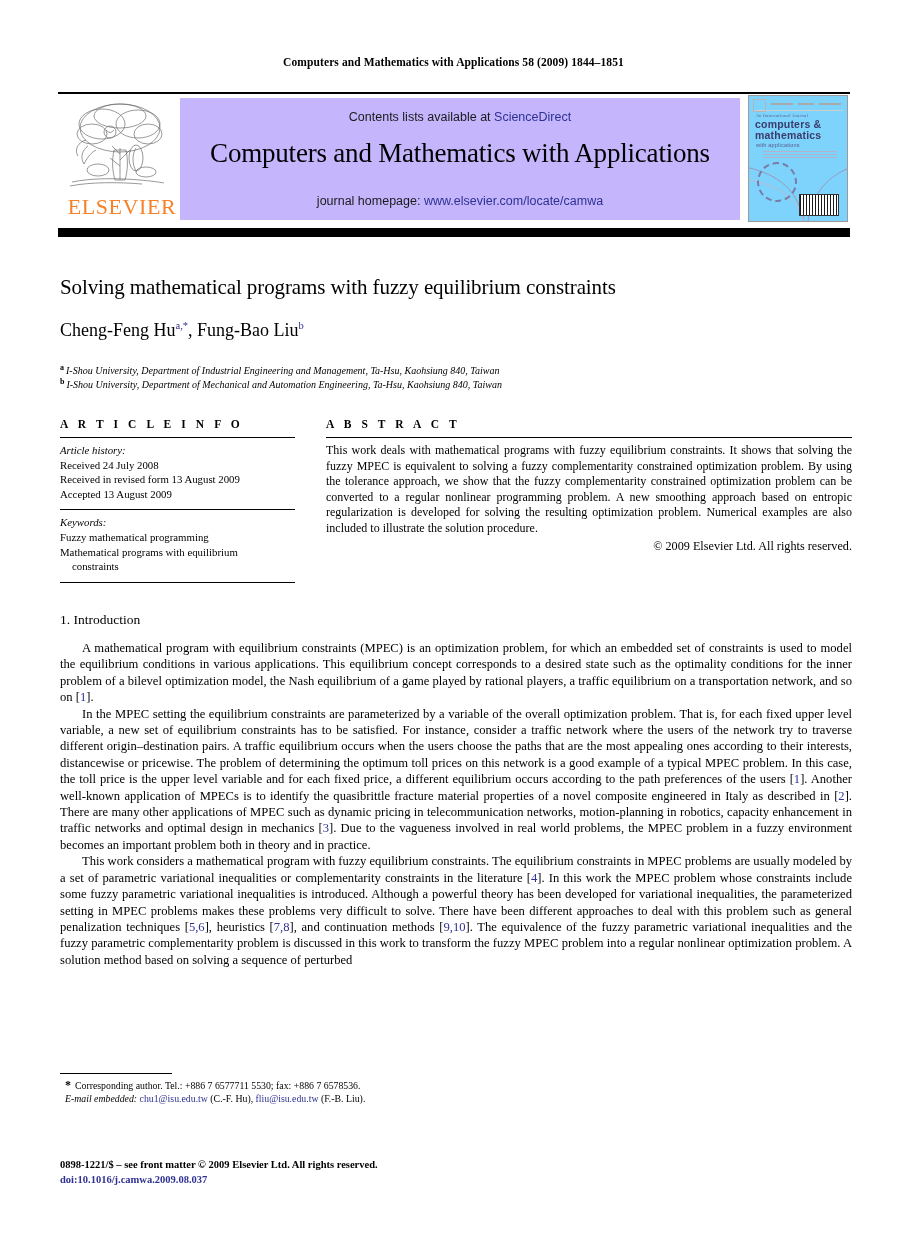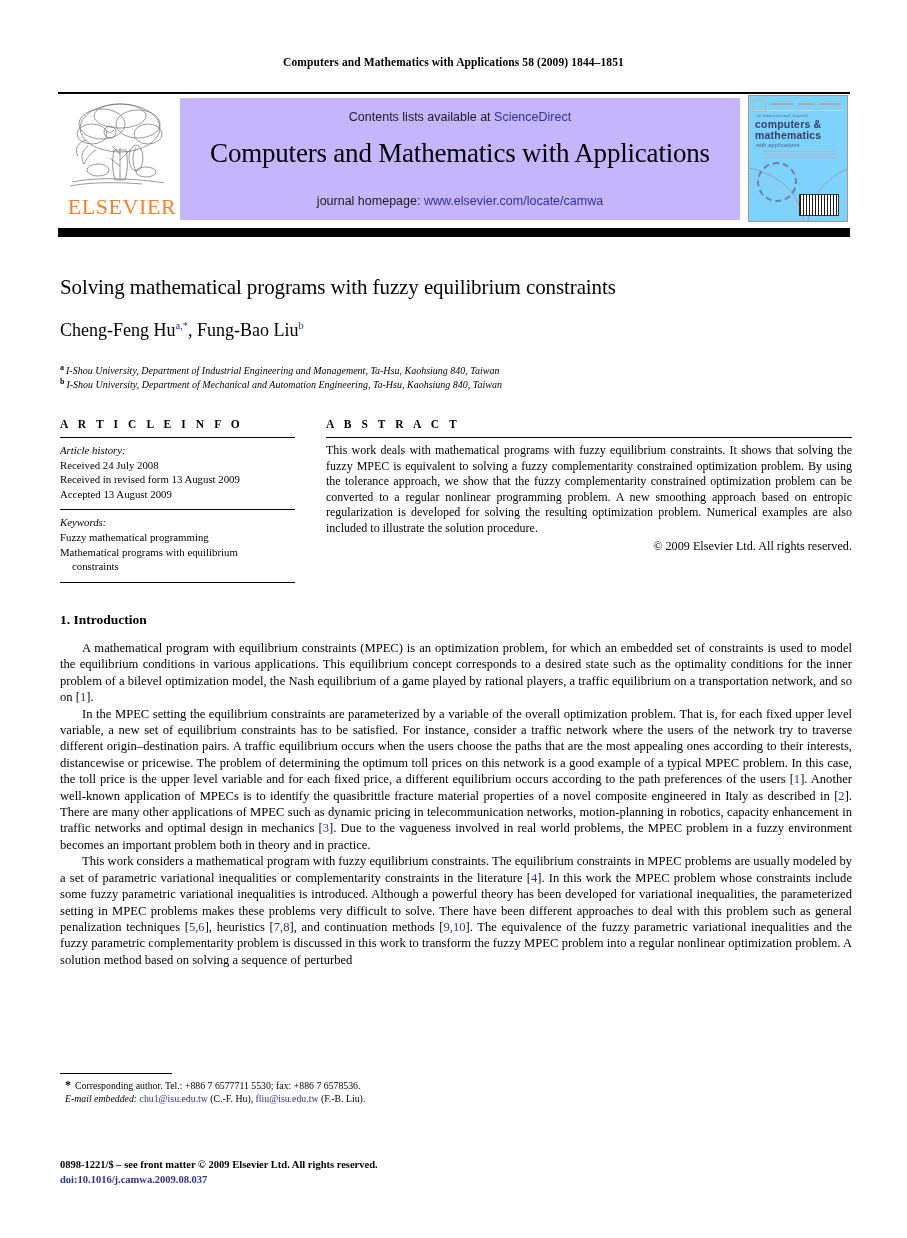--- a/index.html
+++ b/index.html
@@ -324,21 +324,21 @@
   
   .body-section {
     position: absolute;
     top: 612px;
     left: 60px;
     width: 792px;
   }
   .section-title {
     font-family: "Liberation Serif", serif;
     font-size: 13.5px;
-    font-weight: bold;
+    font-weight: normal;
     margin: 0 0 12px 0;
   }
   .para {
     font-family: "Liberation Serif", serif;
     font-size: 12.6px;
     line-height: 16.4px;
     text-align: justify;
     margin: 0;
     text-indent: 22px;
     hyphens: none;

